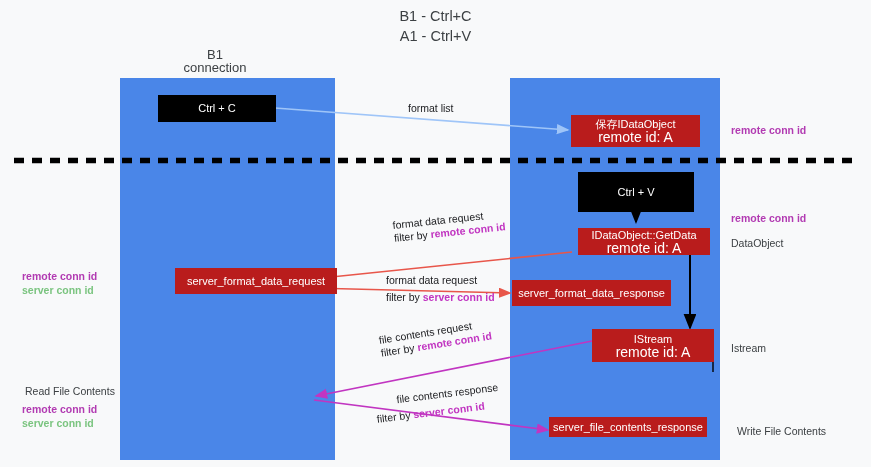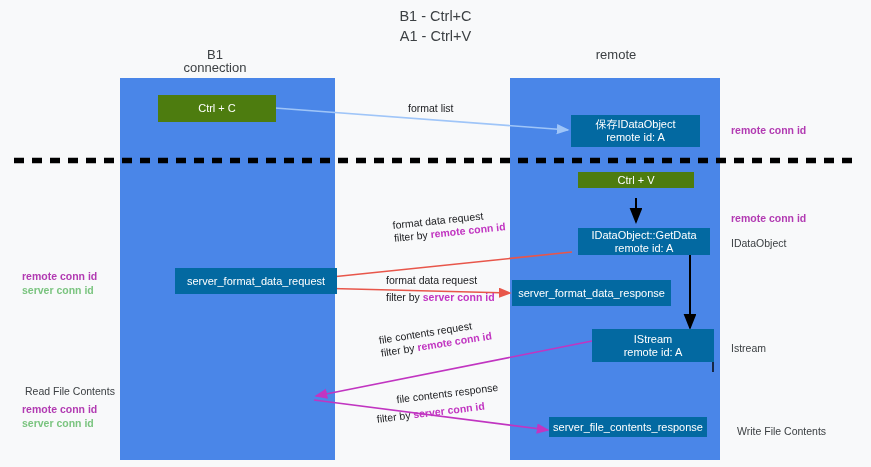--- a/index.html
+++ b/index.html
@@ -57,23 +57,23 @@
     display: flex;
     flex-direction: column;
     align-items: center;
     justify-content: center;
     color: #ffffff;
     font-size: 11px;
     line-height: 13px;
     text-align: center;
     padding: 2px 4px;
   }
-  .node.green { background: #4d7c0f; }
-  .node.orange { background: #0369a1; }
-  .node .l2 { font-size: 11px; }
+  .node.green { background: #000000; }
+  .node.orange { background: #b91c1c; }
+  .node .l2 { font-size: 14px; }
 
   
   .edge-label {
     position: absolute;
     font-size: 10.5px;
     color: #202124;
     white-space: nowrap;
     line-height: 13px;
     transform-origin: left top;
   }
@@ -99,21 +99,20 @@
   <div class="title">
     <div>B1 - Ctrl+C</div>
     <div>A1 - Ctrl+V</div>
   </div>
 
   <div class="col-head" style="left:135px; top:48px;">
     <div>B1</div>
     <div>connection</div>
   </div>
   <div class="col-head" style="left:536px; top:48px;">
-    <div>remote</div>
   </div>
 
   <div class="lane" style="left:120px; top:78px; width:215px; height:382px;"></div>
   <div class="lane" style="left:510px; top:78px; width:210px; height:382px;"></div>
 
   <svg id="svg-layer" viewBox="0 0 871 467" xmlns="http://www.w3.org/2000/svg">
     <defs>
       <marker id="ar-blue" markerWidth="9" markerHeight="9" refX="7" refY="3.2" orient="auto" markerUnits="strokeWidth">
         <path d="M0,0 L8,3.2 L0,6.4 z" fill="#9fc5f8"></path>
       </marker>
@@ -167,21 +166,21 @@
 
   <div class="node green" style="left:158px; top:95px; width:118px; height:27px;">
     <span>Ctrl + C</span>
   </div>
 
   <div class="node orange" style="left:571px; top:115px; width:129px; height:32px;">
     <span>保存IDataObject</span>
     <span class="l2">remote id: A</span>
   </div>
 
-  <div class="node green" style="left:578px; top:172px; width:116px; height:16px;">
+  <div class="node green" style="left:578px; top:172px; width:116px; height:40px;">
     <span>Ctrl + V</span>
   </div>
 
   <div class="node orange" style="left:578px; top:228px; width:132px; height:27px;">
     <span>IDataObject::GetData</span>
     <span class="l2">remote id: A</span>
   </div>
 
   <div class="node orange" style="left:150px; top:268px; width:162px; height:26px;margin-left:25px;">
     <span>server_format_data_request</span>
@@ -227,21 +226,21 @@
 
   <div class="side-note" style="left:731px; top:123px;">
     <span class="remote">remote conn id</span>
   </div>
 
   <div class="side-note" style="left:731px; top:211px;">
     <span class="remote">remote conn id</span>
   </div>
 
   <div class="side-note" style="left:731px; top:236px;">
-    <span class="plain">IDataObject</span>
+    <span class="plain">DataObject</span>
   </div>
 
   <div class="side-note" style="left:731px; top:341px;">
     <span class="plain">Istream</span>
   </div>
 
   <div class="side-note" style="left:737px; top:424px;">
     <span class="plain">Write File Contents</span>
   </div>
 

